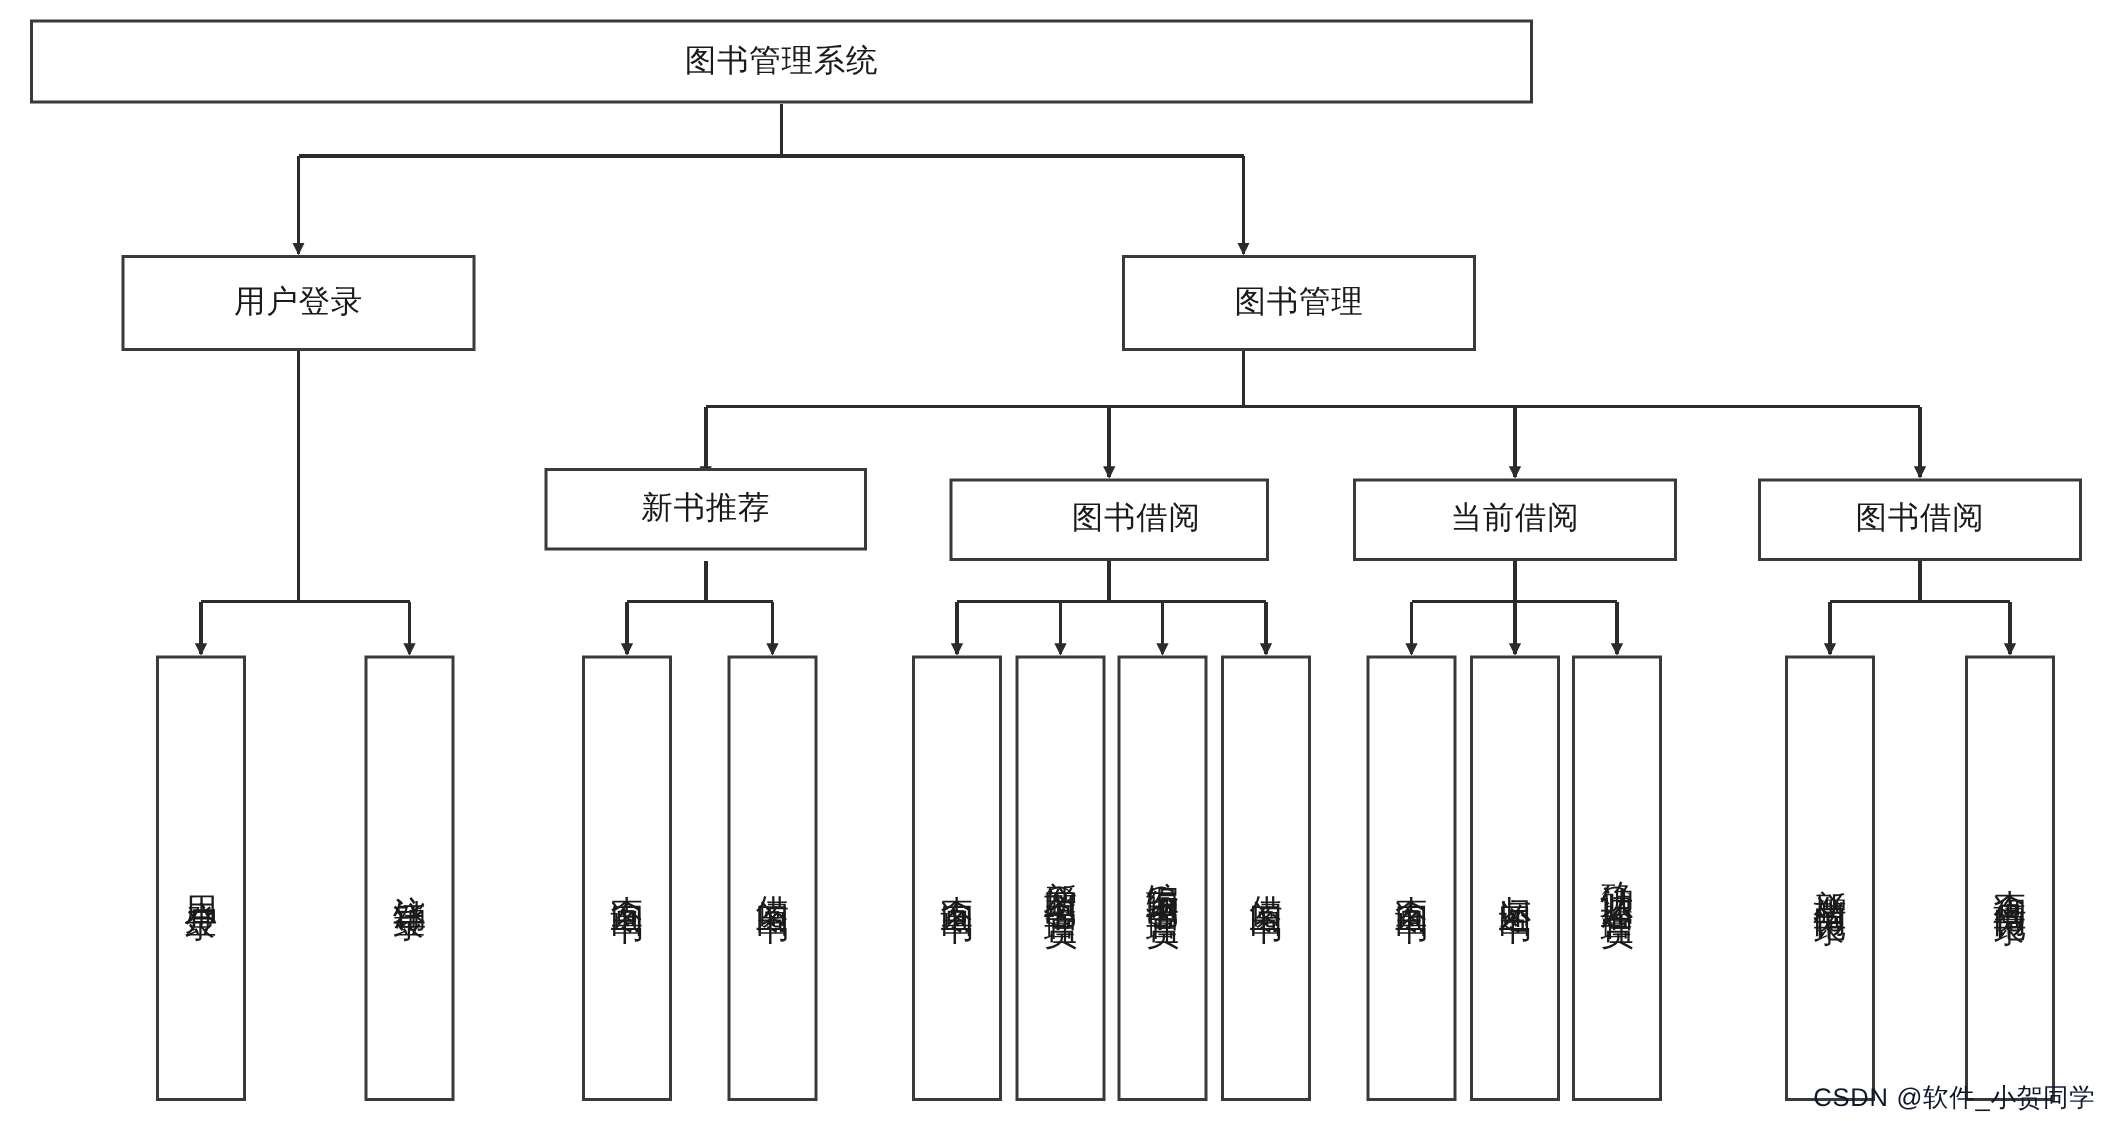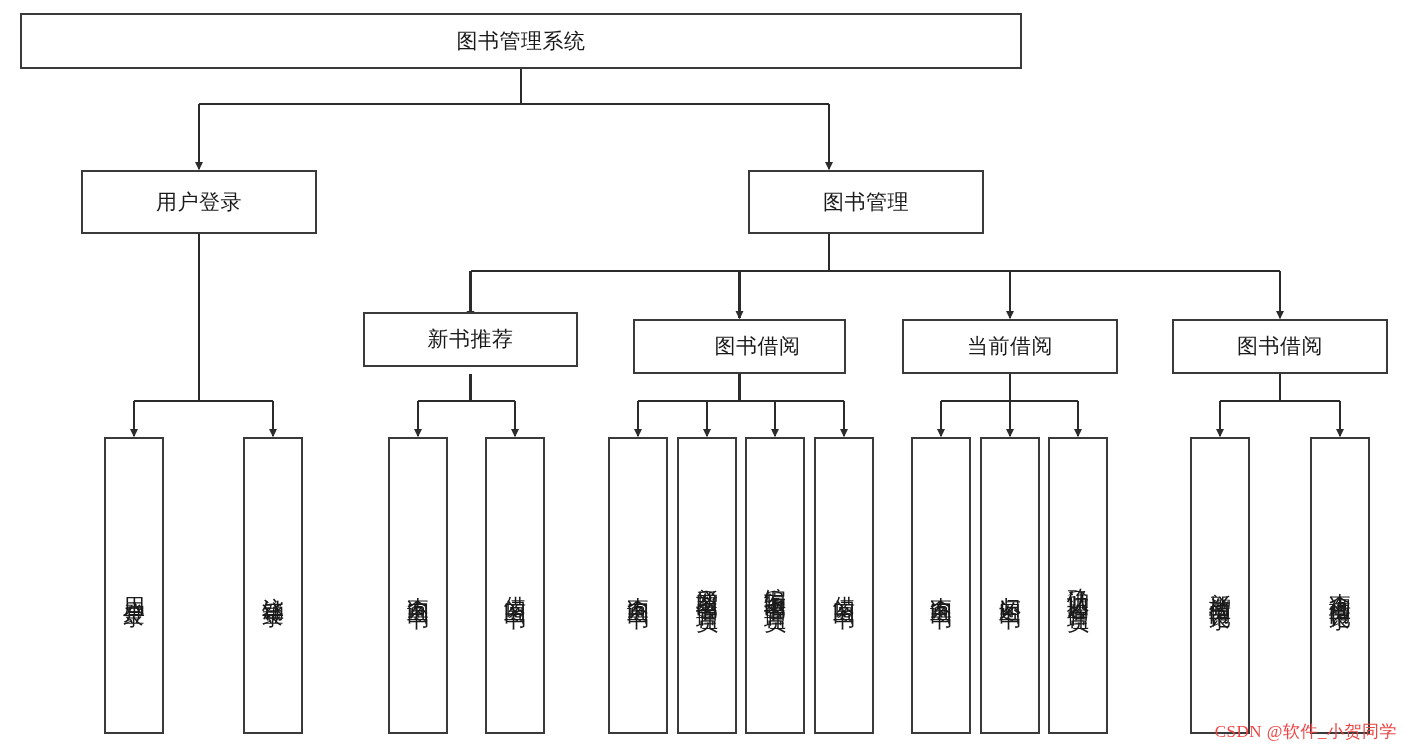--- a/index.html
+++ b/index.html
@@ -54,24 +54,23 @@
     font-size: 22px;
     letter-spacing: 3.5px;
     line-height: 1;
     white-space: nowrap;
   }
   .watermark {
     position: absolute;
     right: 8px;
     bottom: 4px;
     font-size: 17px;
-    color: #ef4444;
+    color: #0f172a;
     letter-spacing: 0.5px;
     white-space: nowrap;
-    font-family: Liberation Serif, serif;
   }
 </style>
 </head>
 <body>
 
 <div id="canvas">
   <svg id="edges" viewBox="0 0 1405 747" xmlns="http://www.w3.org/2000/svg">
     <defs>
       <marker id="arrowhead" markerWidth="9" markerHeight="9" refX="7.2" refY="4.5" orient="auto" markerUnits="userSpaceOnUse">
         <path d="M0,0.4 L8.4,4.5 L0,8.6 z" fill="#2b2b2b"></path>

